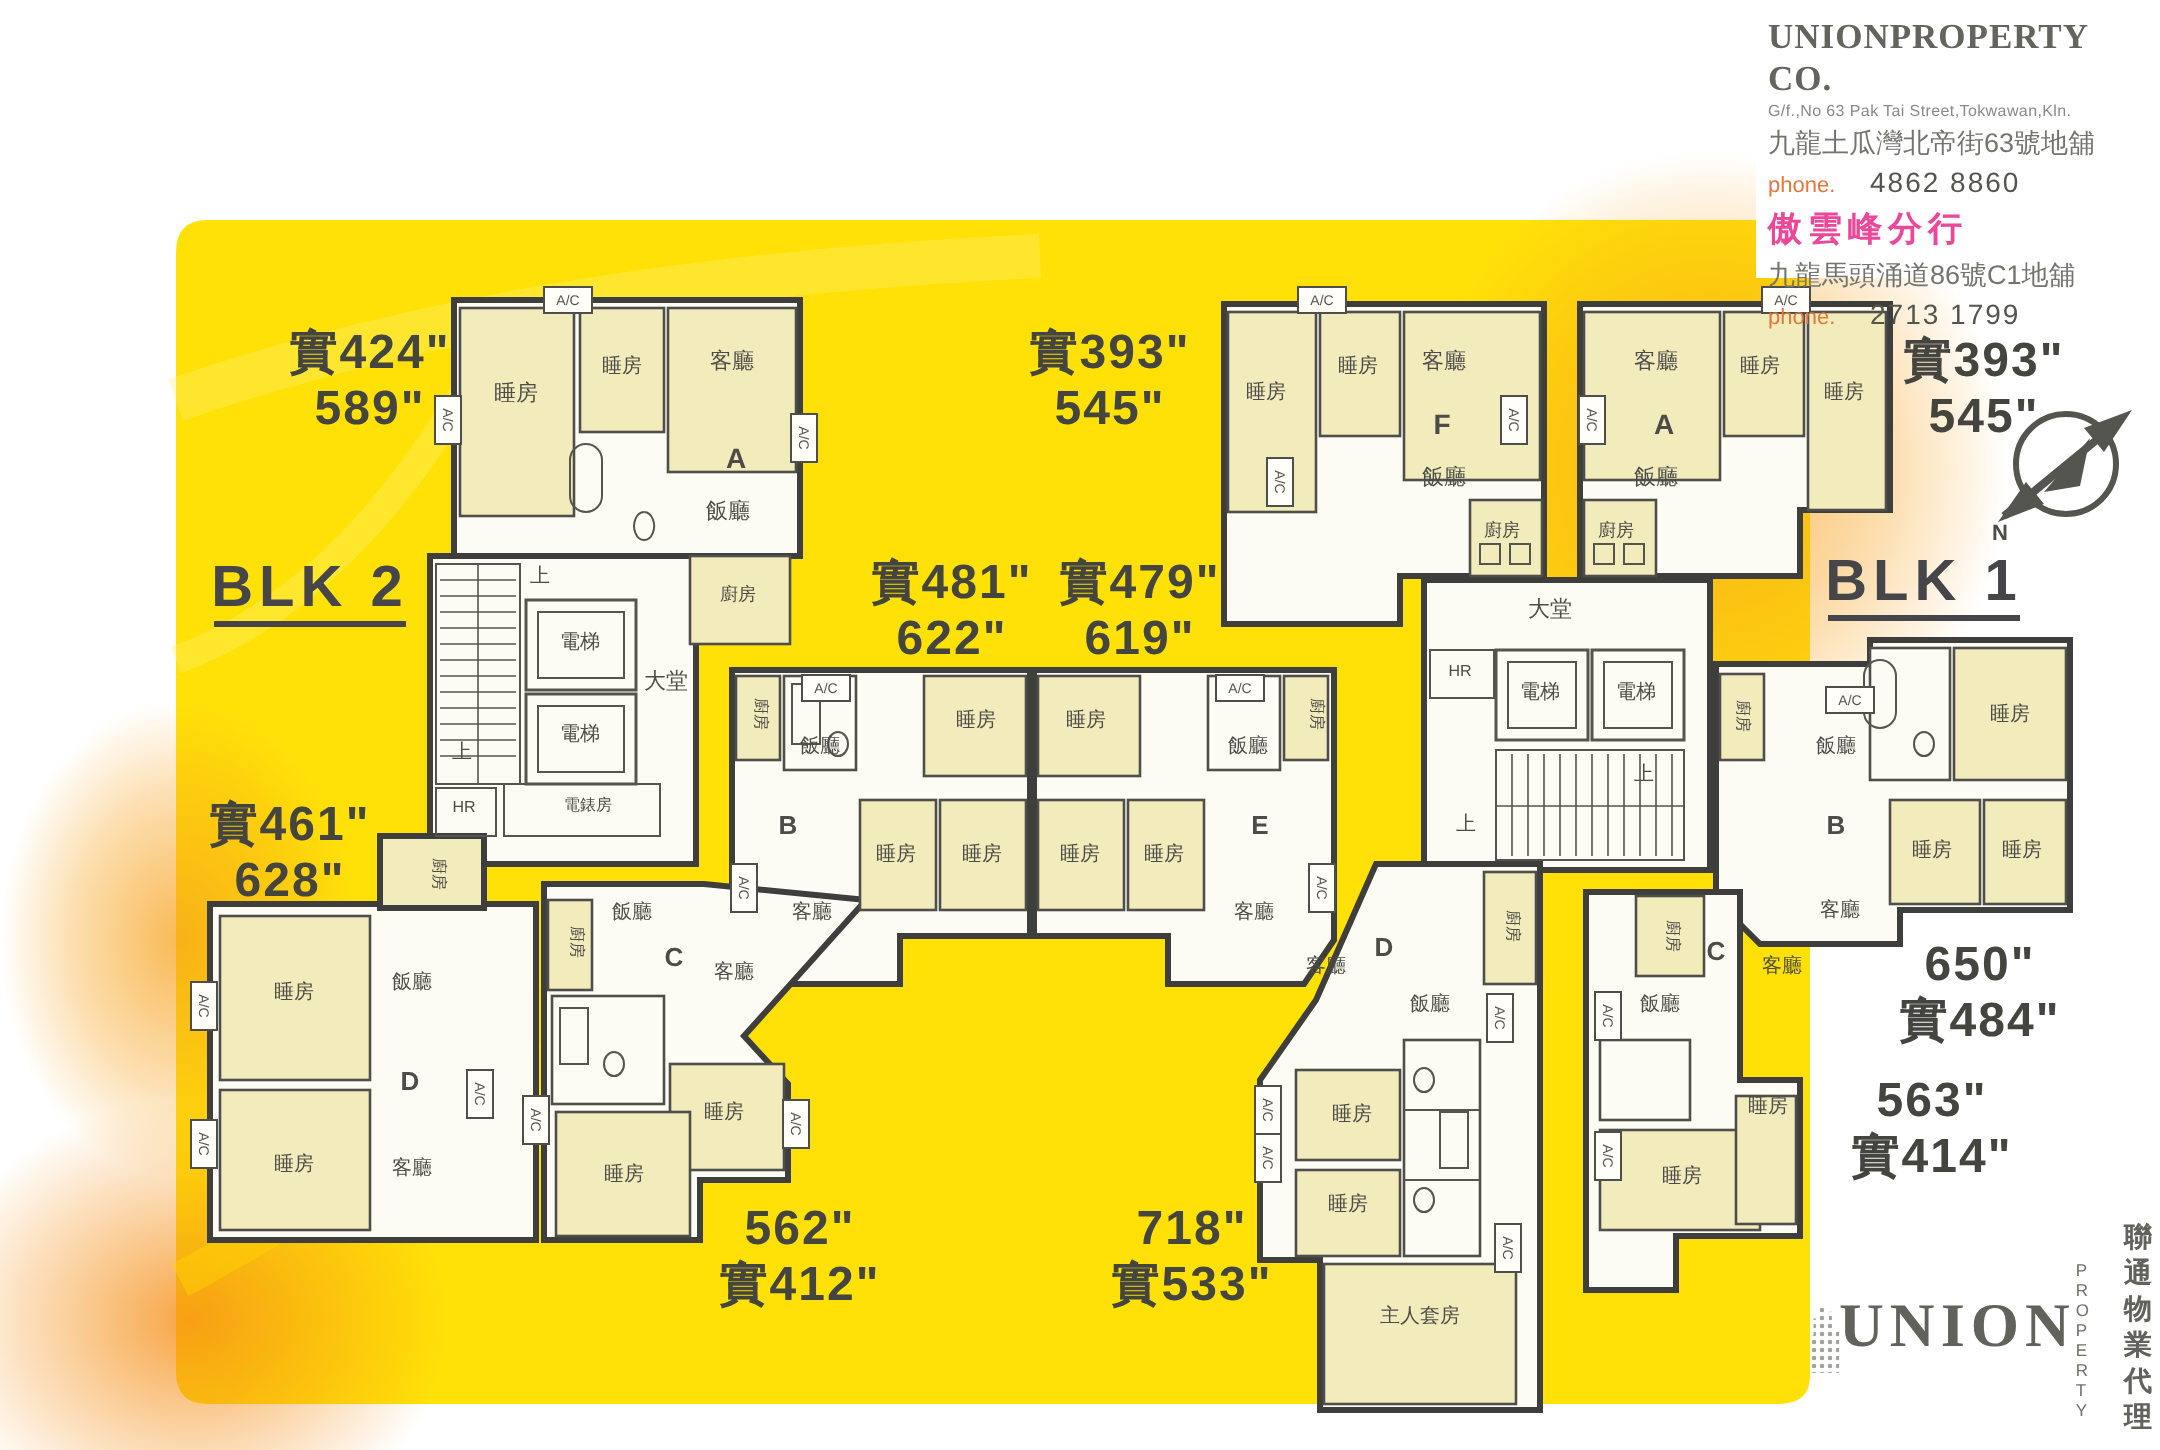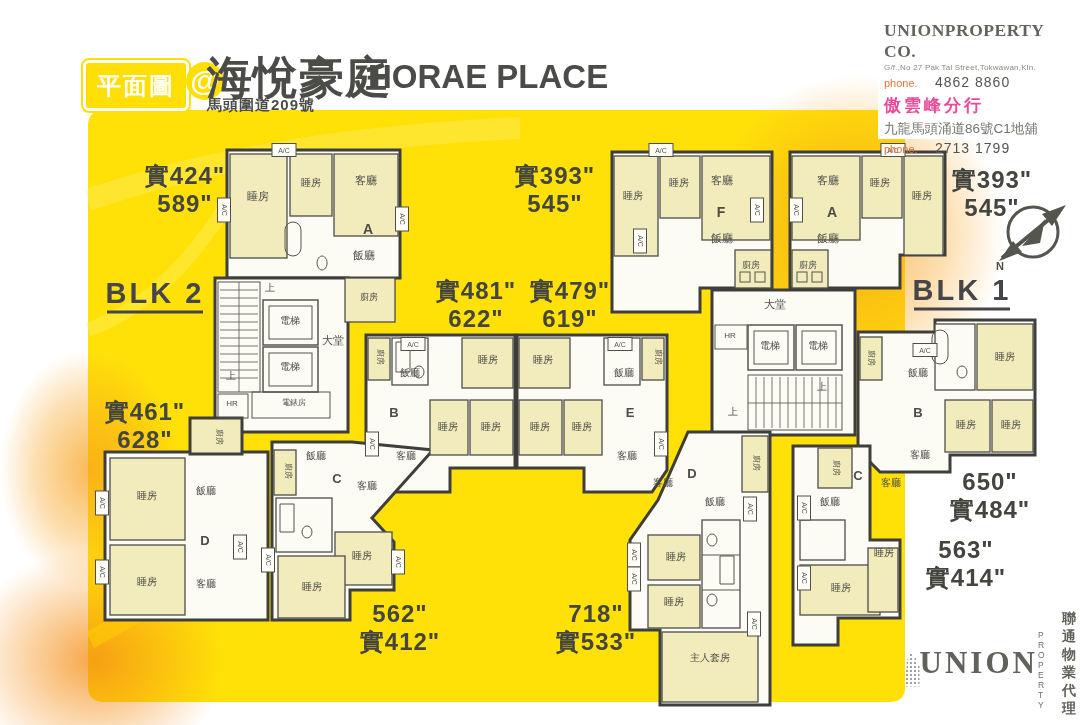--- a/index.html
+++ b/index.html
@@ -20,21 +20,21 @@
             letter-spacing:1px;}
   .title-en{position:absolute;left:368px;top:58px;color:#4b4b47;font-weight:bold;font-size:33px;
             letter-spacing:0px;}
   .title-addr{position:absolute;left:207px;top:96px;color:#4b4b47;font-weight:bold;font-size:15px;
             letter-spacing:1px;}
 
   
   .agency{position:absolute;left:878px;top:4px;width:202px;height:135px;background:#fff;z-index:3;
           color:#6b6b65;}
   .agency .name{font-family:"Liberation Serif",serif;font-weight:bold;font-size:17.5px;color:#64645e;
-          letter-spacing:0.5px;margin:16px 0 1px 6px;}
+          letter-spacing:0.5px;margin:4px 0 1px 6px;}
   .agency .addr-en{font-size:8px;color:#8a8a84;margin-left:6px;letter-spacing:0.2px;}
   .agency .addr-cn{font-size:13.5px;color:#74746e;margin:3px 0 2px 6px;}
   .agency .phone-row{font-size:12px;margin:2px 0 2px 6px;color:#55554f;}
   .agency .phone-row .plbl{color:#e2763b;margin-right:14px;font-size:11px;}
   .agency .phone-row .pnum{font-size:14px;letter-spacing:1px;}
   .agency .branch{font-weight:bold;font-size:17px;color:#ec4899;letter-spacing:3px;margin:4px 0 2px 6px;}
 
   
   .logo{position:absolute;left:905px;top:600px;width:175px;height:125px;background:#fff;z-index:3;
         display:flex;flex-direction:row;align-items:center;}
@@ -390,31 +390,25 @@
         <text x="966" y="586" class="area" font-size="24">實414"</text>
       </g>
     <g id="blk-label-layer">
         <text x="155" y="303" class="blk" font-size="29">BLK 2</text>
         <line x1="107" x2="203" y1="312" y2="312" stroke="#45454a" stroke-width="3"></line>
         <text x="962" y="300" class="blk" font-size="29">BLK 1</text>
         <line x1="914" x2="1010" y1="309" y2="309" stroke="#45454a" stroke-width="3"></line>
       </g>
   </svg>
 
-  <div class="header">
-    <div class="plan-tag">平面圖</div>
-    <div class="at-sym">@</div>
-    <div class="title-cn">海悅豪庭</div>
-    <div class="title-en">HORAE PLACE</div>
-    <div class="title-addr">馬頭圍道209號</div>
-  </div>
 
   <div class="agency">
     <div class="name">UNIONPROPERTY CO.</div>
-    <div class="addr-en">G/f.,No 27 Pak Tai Street,Tokwawan,Kln.</div>
+    <div class="addr-en">G/f.,No 63 Pak Tai Street,Tokwawan,Kln.</div>
+    <div class="addr-cn">九龍土瓜灣北帝街63號地舖</div>
     <div class="phone-row">
       <span class="plbl">phone.</span>
       <span class="pnum">4862 8860</span>
     </div>
     <div class="branch">傲雲峰分行</div>
     <div class="addr-cn">九龍馬頭涌道86號C1地舖</div>
     <div class="phone-row">
       <span class="plbl">phone.</span>
       <span class="pnum">2713 1799</span>
     </div>

